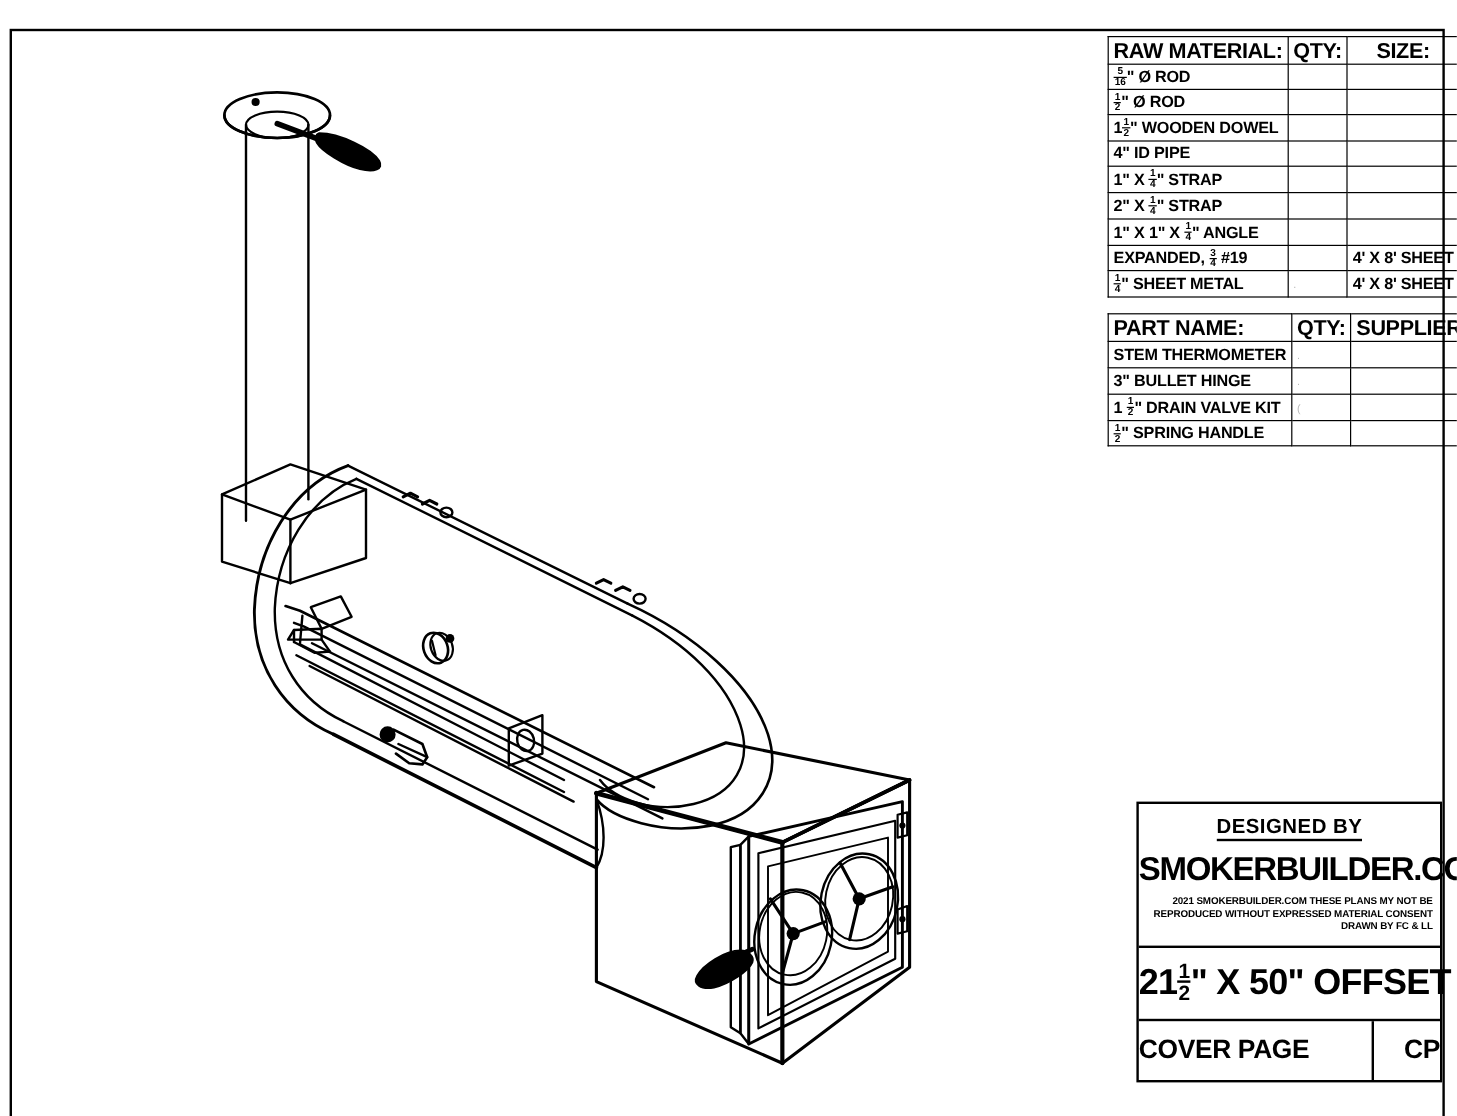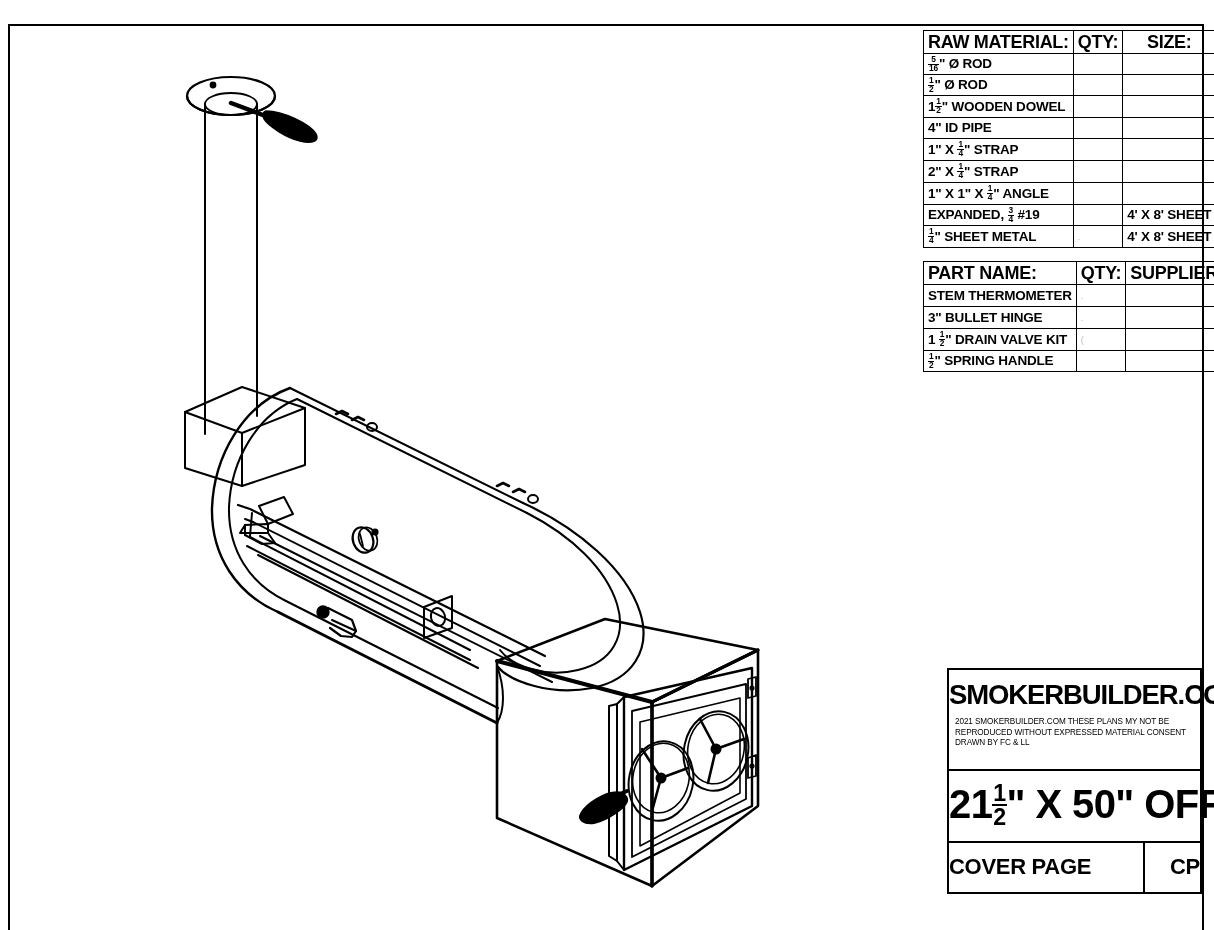--- a/index.html
+++ b/index.html
@@ -103,30 +103,30 @@
   }
   .tb-brand {
     text-align: center;
     font-size: 27.5px;
     font-weight: bold;
     letter-spacing: -1.1px;
     padding: 9px 0 6px 0;
     white-space: nowrap;
   }
   .tb-legal {
-    text-align: left;
+    text-align: right;
     font-size: 8.2px;
-    font-weight: normal;
+    font-weight: bold;
     line-height: 1.28;
-    padding: 0 6px 20px 6px;
+    padding: 0 6px 10px 6px;
     letter-spacing: -0.1px;
   }
   .tb-title {
     text-align: center;
-    font-size: 40px;
+    font-size: 30px;
     font-weight: bold;
     letter-spacing: -0.6px;
     padding: 11px 0 13px 0;
     white-space: nowrap;
   }
   .tb-footer {
     display: flex;
     align-items: stretch;
   }
   .tb-page {
@@ -409,20 +409,23 @@
         <td class="col-name"><span></span><span class="frac"><span class="n">1</span><span class="d">2</span></span><span>" SPRING HANDLE</span></td>
         <td class="col-qty"></td>
         <td class="col-size"></td>
       </tr>
     </tbody>
   </table>
 
   <div id="title-block">
 
     <div class="tb-section">
+      <div class="tb-designed">
+        <span>DESIGNED BY</span>
+      </div>
       <div class="tb-brand">SMOKERBUILDER.COM</div>
       <div class="tb-legal">
         <div>2021 SMOKERBUILDER.COM THESE PLANS MY NOT BE</div>
         <div>REPRODUCED WITHOUT EXPRESSED MATERIAL CONSENT</div>
         <div>DRAWN BY FC &amp; LL</div>
       </div>
     </div>
 
     <div class="tb-section">
       <div class="tb-title"><span>21</span><span class="frac"><span class="n">1</span><span class="d">2</span></span><span>" X 50" OFFSET</span></div>

